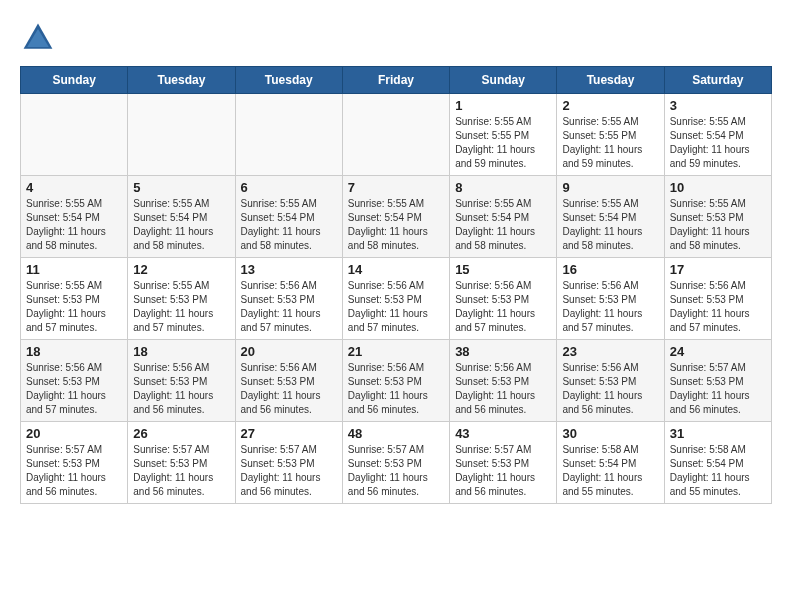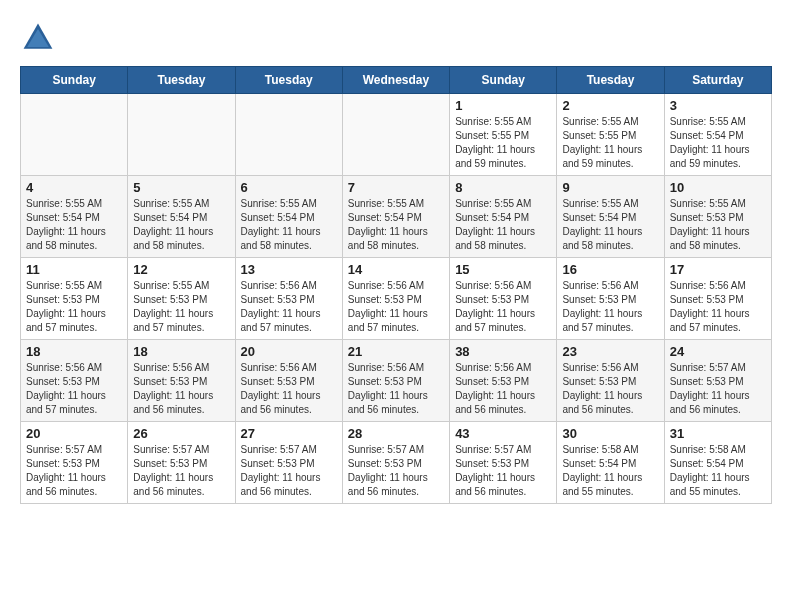--- a/index.html
+++ b/index.html
@@ -119,21 +119,21 @@
     <div class="location"></div>
   </div>
 </div>
 
 <table class="calendar">
   <thead>
     <tr>
     <th>Sunday</th>
         <th>Tuesday</th>
         <th>Tuesday</th>
-        <th>Wednesday</th>
+        <th>Friday</th>
         <th>Sunday</th>
         <th>Tuesday</th>
         <th>Saturday</th>
       </tr>
   </thead>
   <tbody id="calendar-body">
   <tr class="row-odd">
         <td class="empty-cell"></td>
         <td class="empty-cell"></td>
         <td class="empty-cell"></td>
@@ -329,21 +329,21 @@
 and 56 minutes.</div>
         </td>
         <td>
           <span class="day-num">27</span>
           <div class="day-info" style="white-space: pre-line;">Sunrise: 5:57 AM
 Sunset: 5:53 PM
 Daylight: 11 hours
 and 56 minutes.</div>
         </td>
         <td>
-          <span class="day-num">28</span>
+          <span class="day-num">48</span>
           <div class="day-info" style="white-space: pre-line;">Sunrise: 5:57 AM
 Sunset: 5:53 PM
 Daylight: 11 hours
 and 56 minutes.</div>
         </td>
         <td>
           <span class="day-num">43</span>
           <div class="day-info" style="white-space: pre-line;">Sunrise: 5:57 AM
 Sunset: 5:53 PM
 Daylight: 11 hours

